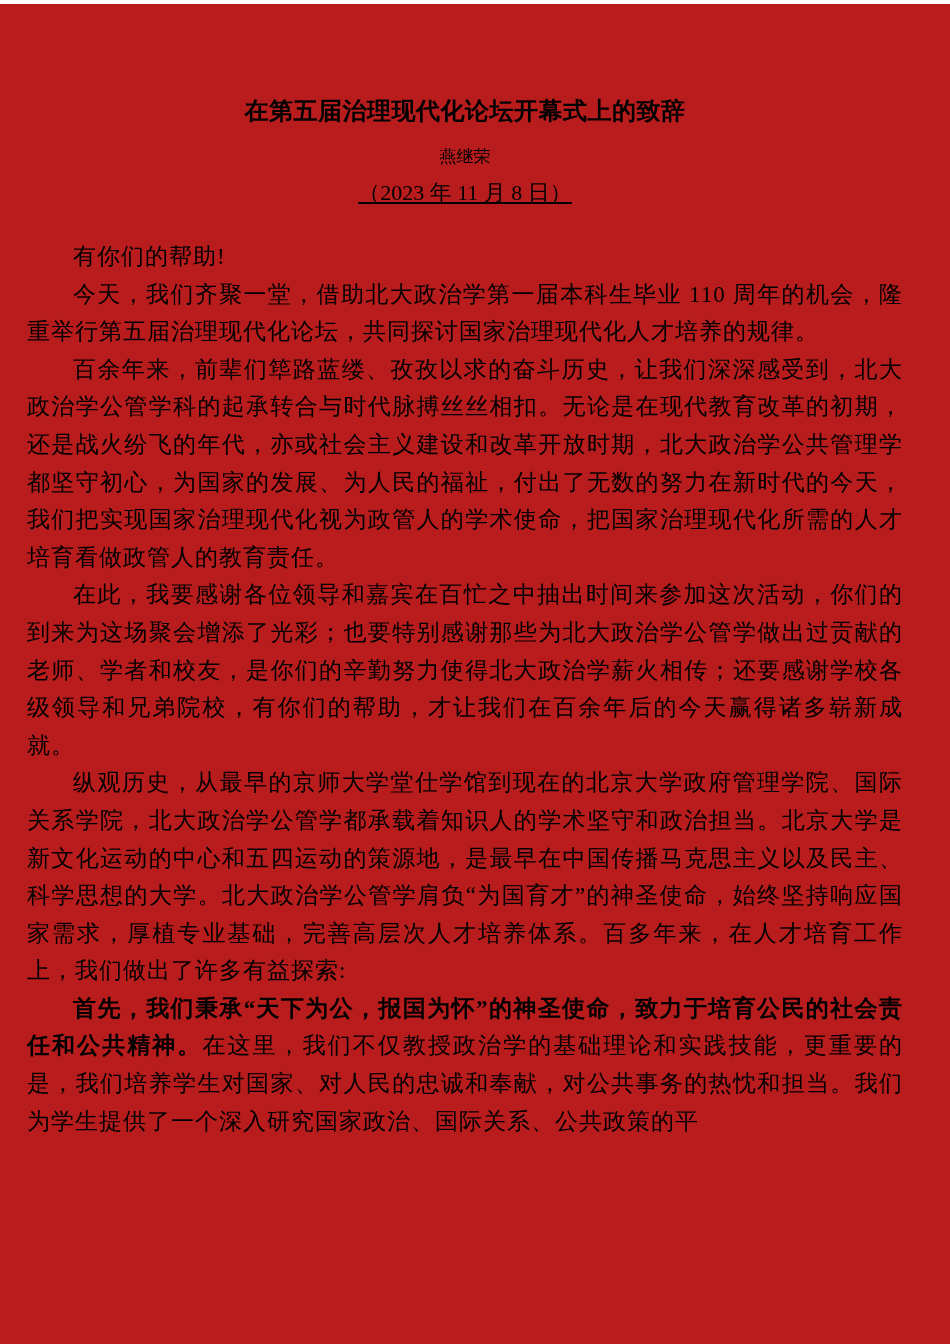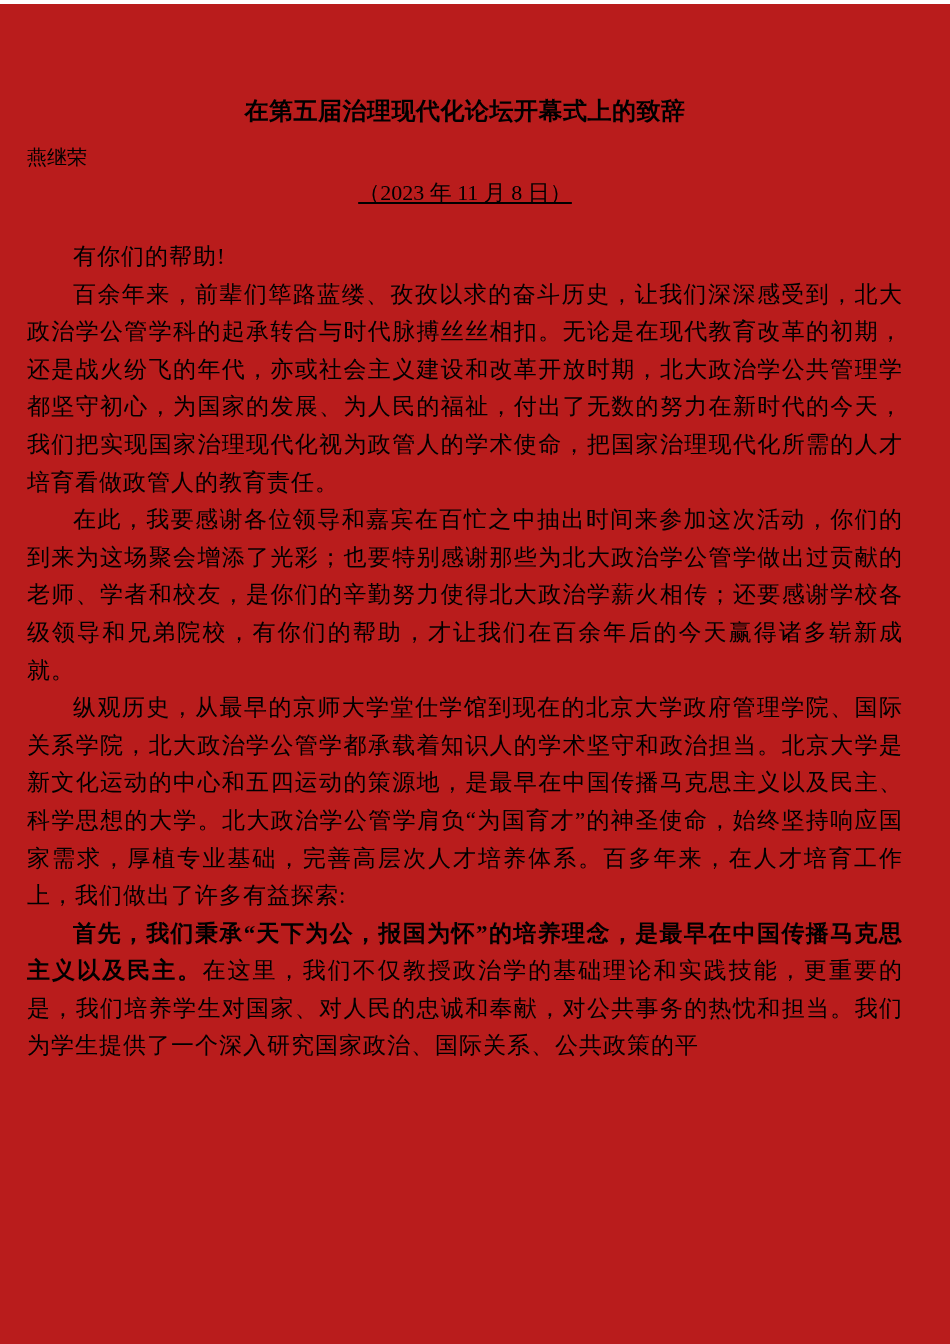--- a/index.html
+++ b/index.html
@@ -21,22 +21,22 @@
   }
   .doc-title {
     text-align: center;
     font-family: "Liberation Sans", "DejaVu Sans", sans-serif;
     font-weight: bold;
     font-size: 24px;
     line-height: 30px;
     letter-spacing: 0.5px;
   }
   .doc-author {
-    text-align: left;
-    font-size: 20px;
+    text-align: center;
+    font-size: 17px;
     line-height: 30px;
     margin-top: 16px;
   }
   .doc-date {
     text-align: center;
     font-size: 22px;
     line-height: 30px;
     margin-top: 6px;
     text-decoration: underline;
   }
@@ -62,18 +62,19 @@
 </head>
 <body>
 
 <div class="page">
   <div class="doc-title">在第五届治理现代化论坛开幕式上的致辞</div>
   <div class="doc-author">燕继荣</div>
   <div class="doc-date">（2023 年 11 月 8 日）</div>
 
   <div class="doc-body">
     <p>有你们的帮助!</p>
+    <p>今天，我们齐聚一堂，借助北大政治学第一届本科生毕业 110 周年的机会，隆重举行第五届治理现代化论坛，共同探讨国家治理现代化人才培养的规律。</p>
     <p>百余年来，前辈们筚路蓝缕、孜孜以求的奋斗历史，让我们深深感受到，北大政治学公管学科的起承转合与时代脉搏丝丝相扣。无论是在现代教育改革的初期，还是战火纷飞的年代，亦或社会主义建设和改革开放时期，北大政治学公共管理学都坚守初心，为国家的发展、为人民的福祉，付出了无数的努力在新时代的今天，我们把实现国家治理现代化视为政管人的学术使命，把国家治理现代化所需的人才培育看做政管人的教育责任。</p>
     <p>在此，我要感谢各位领导和嘉宾在百忙之中抽出时间来参加这次活动，你们的到来为这场聚会增添了光彩；也要特别感谢那些为北大政治学公管学做出过贡献的老师、学者和校友，是你们的辛勤努力使得北大政治学薪火相传；还要感谢学校各级领导和兄弟院校，有你们的帮助，才让我们在百余年后的今天赢得诸多崭新成就。</p>
     <p>纵观历史，从最早的京师大学堂仕学馆到现在的北京大学政府管理学院、国际关系学院，北大政治学公管学都承载着知识人的学术坚守和政治担当。北京大学是新文化运动的中心和五四运动的策源地，是最早在中国传播马克思主义以及民主、科学思想的大学。北大政治学公管学肩负“为国育才”的神圣使命，始终坚持响应国家需求，厚植专业基础，完善高层次人才培养体系。百多年来，在人才培育工作上，我们做出了许多有益探索:</p>
-    <p><span class="bold-lead">首先，我们秉承“天下为公，报国为怀”的培养理念，是最早在中国传播马克思主义以及民主。</span><span>在这里，我们不仅教授政治学的基础理论和实践技能，更重要的是，我们培养学生对国家、对人民的忠诚和奉献，对公共事务的热忱和担当。我们为学生提供了一个深入研究国家政治、国际关系、公共政策的平</span></p>
+    <p><span class="bold-lead">首先，我们秉承“天下为公，报国为怀”的神圣使命，致力于培育公民的社会责任和公共精神。</span><span>在这里，我们不仅教授政治学的基础理论和实践技能，更重要的是，我们培养学生对国家、对人民的忠诚和奉献，对公共事务的热忱和担当。我们为学生提供了一个深入研究国家政治、国际关系、公共政策的平</span></p>
   </div>
 </div>
 
 </body></html>

